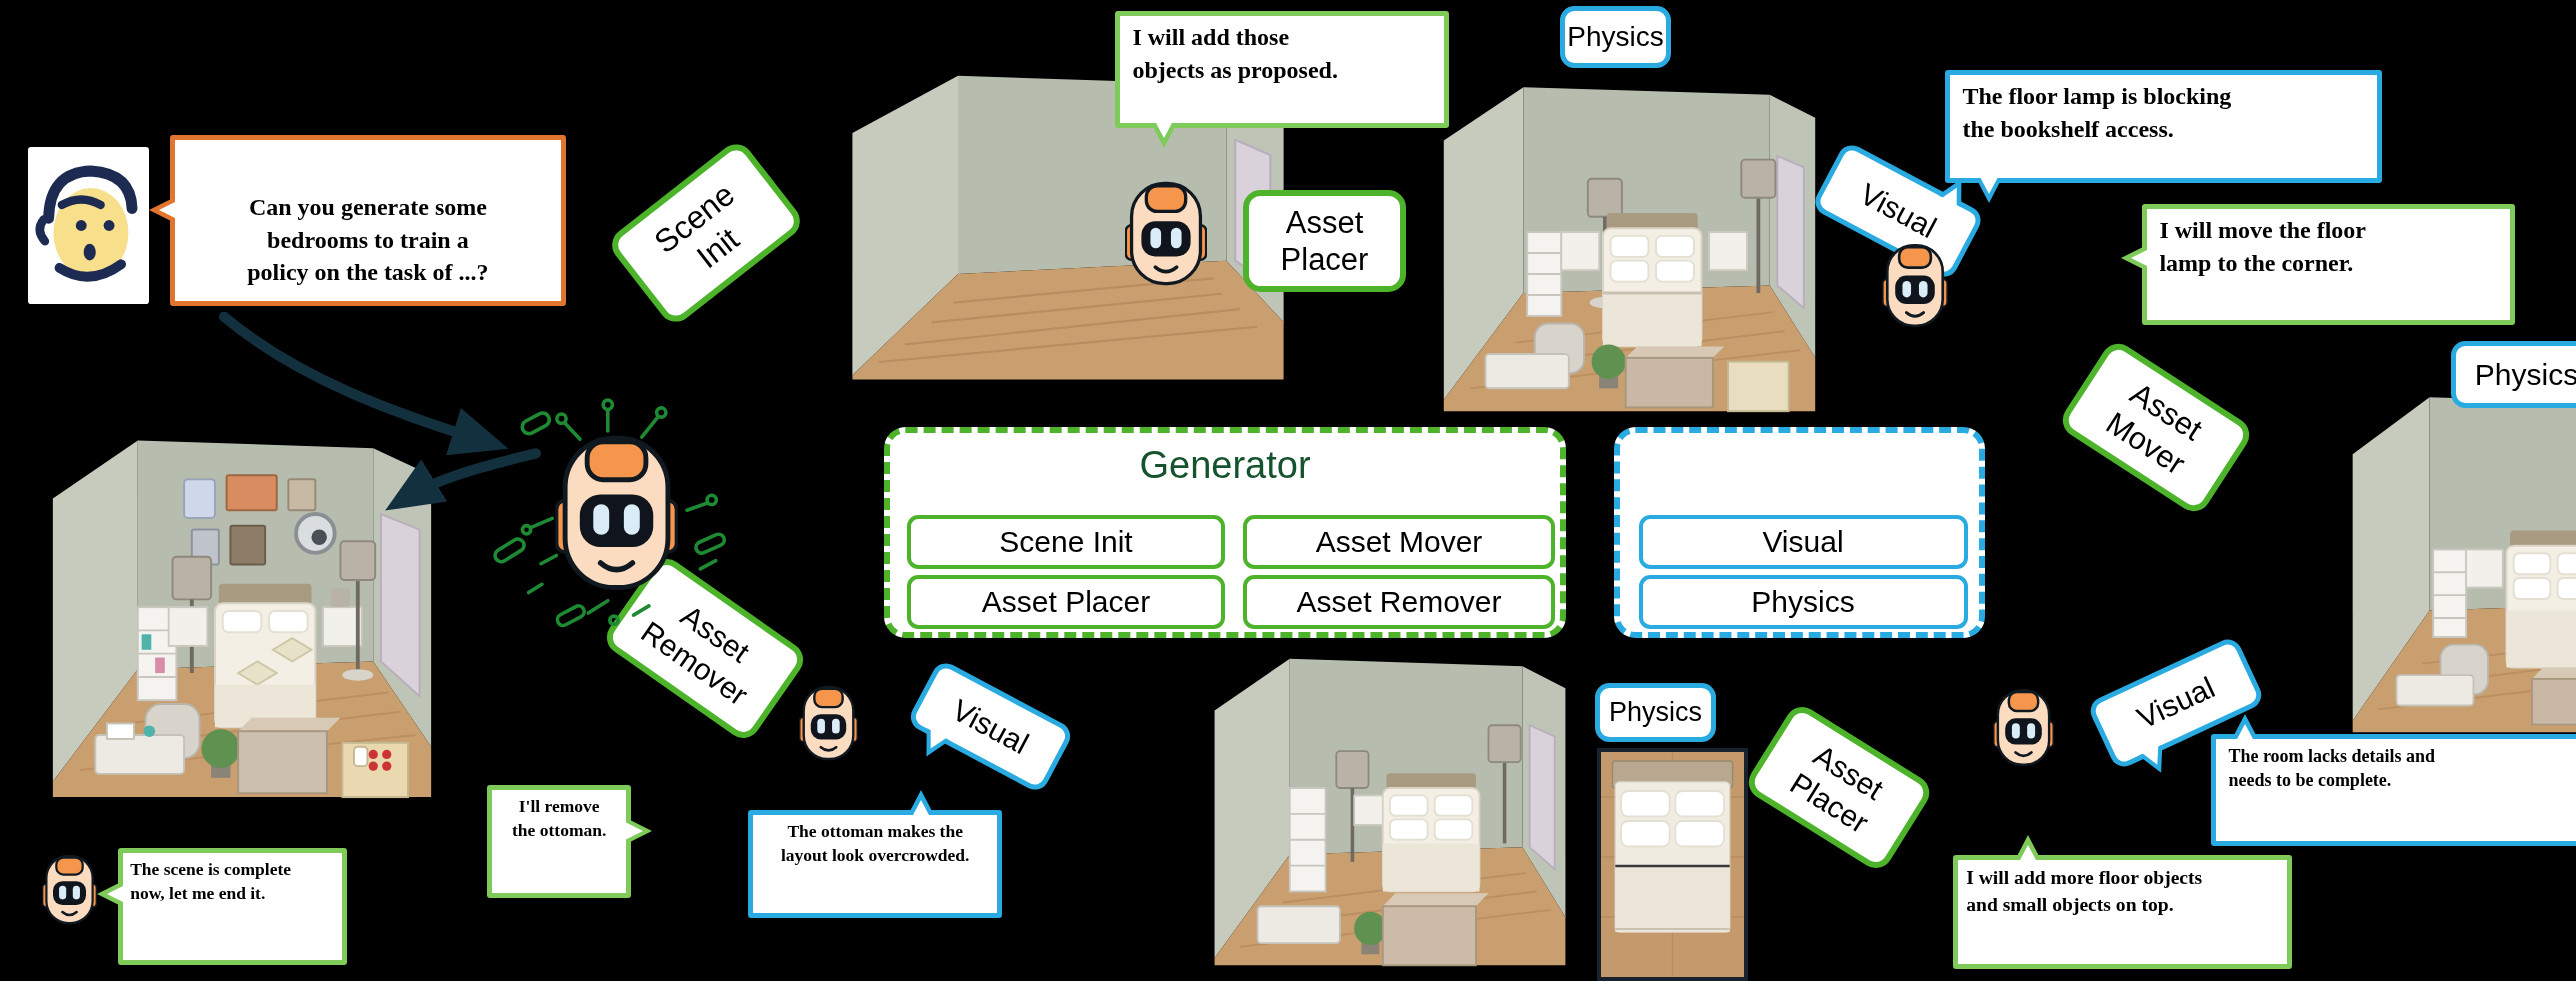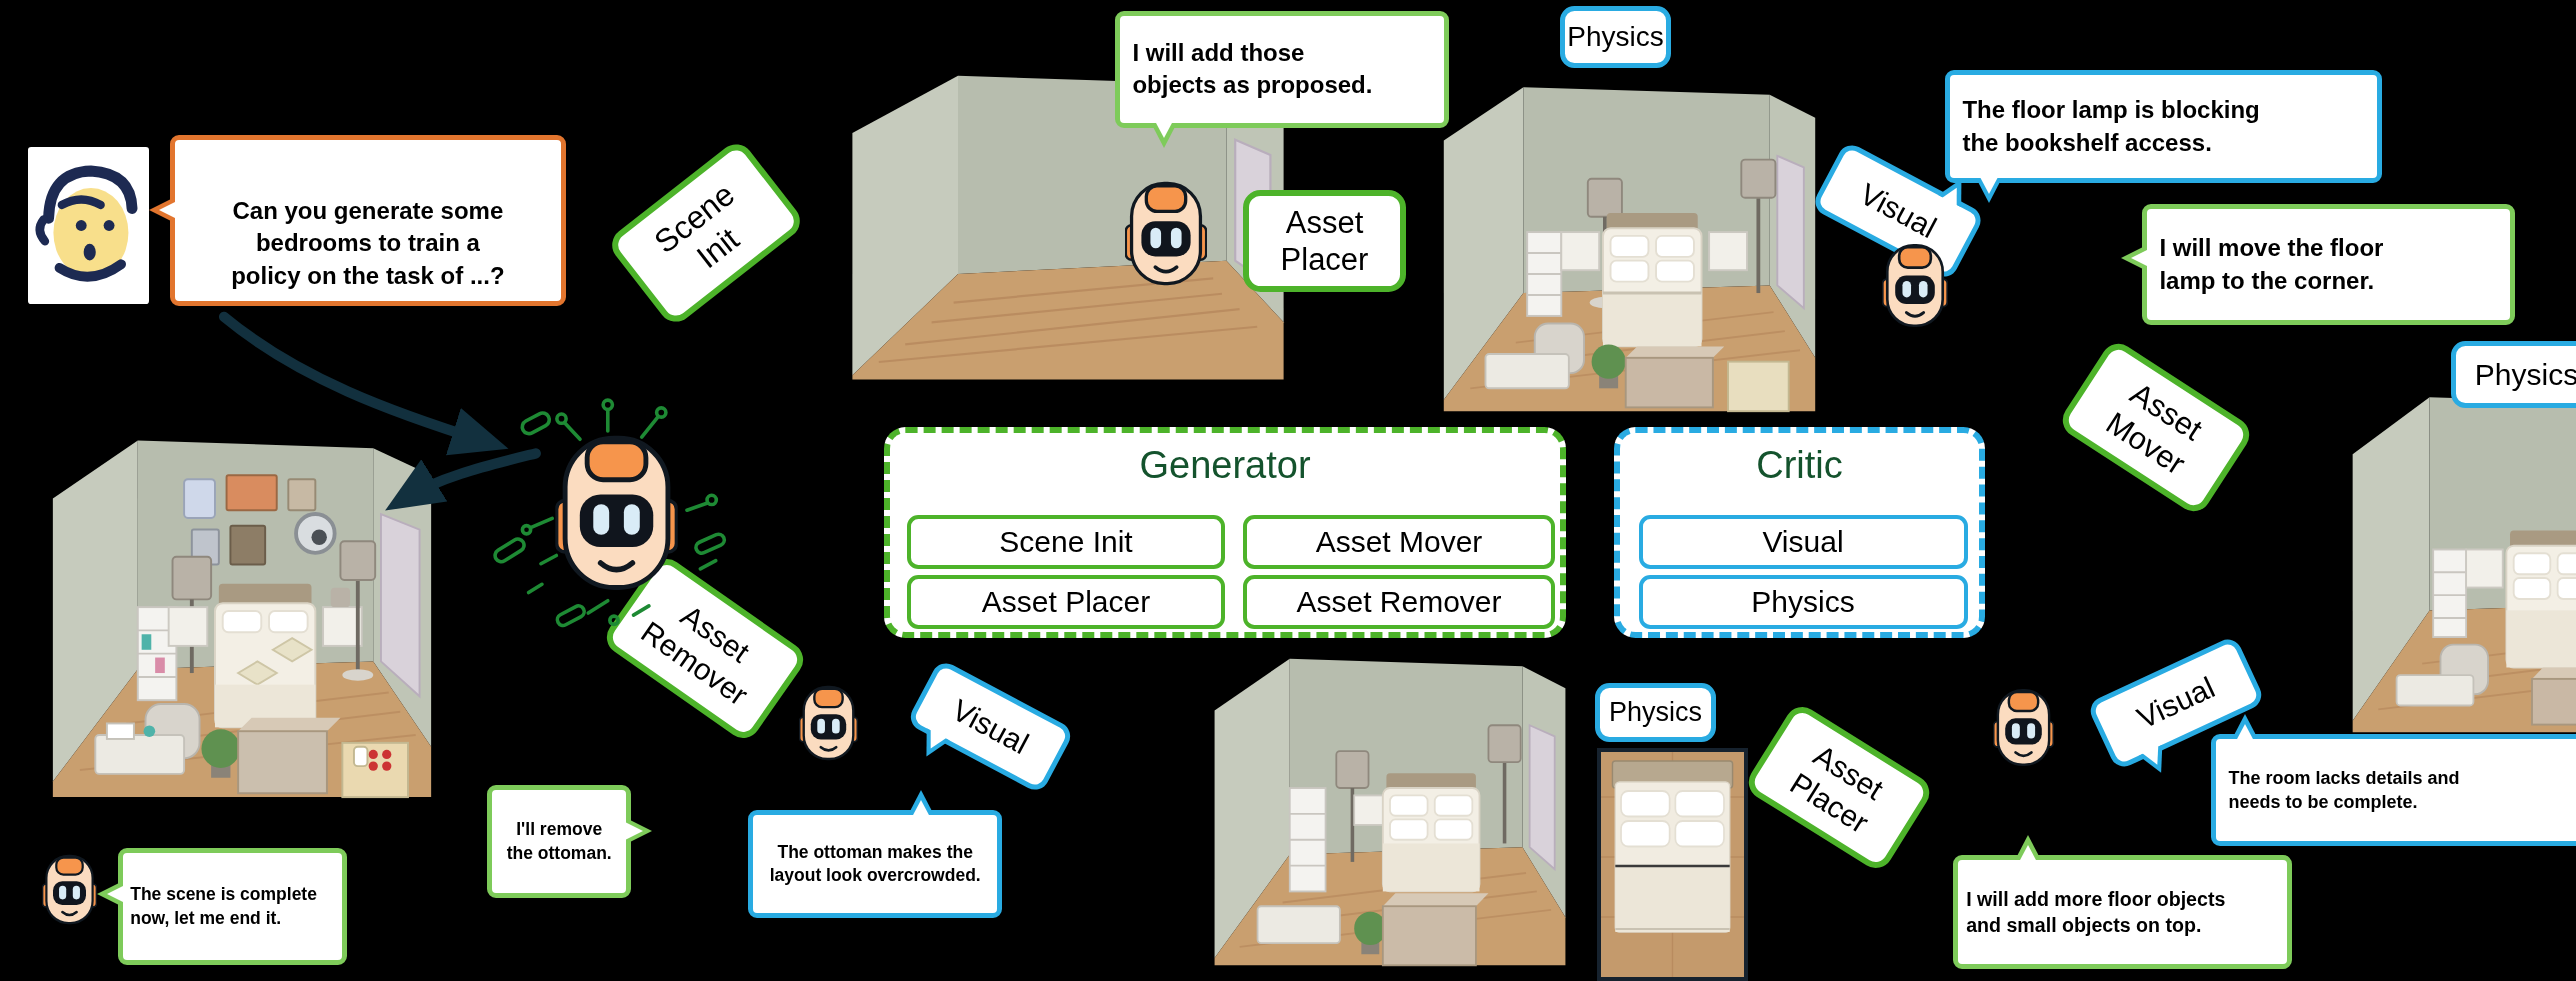--- a/index.html
+++ b/index.html
@@ -18,23 +18,23 @@
   .panel.green{border:6.2px dashed #4DB32A;}
   .panel.blue{border:6.2px dashed #29ABE2;}
   .panel-title{position:absolute;top:11.3px;left:0;width:100%;text-align:center;
                font-size:38px;color:#14532d;}
   .pbtn{position:absolute;background:#fff;display:flex;align-items:center;justify-content:center;
         font-size:30px;color:#000;border-radius:11.3px;}
   .pbtn.green{border:4.6px solid #4DB32A;}
   .pbtn.blue{border:4.6px solid #29ABE2;}
 
   
-  .bubble{position:absolute;background:#fff;border:5.7px solid #7ECB5A;border-radius:9px;
-          display:flex;align-items:center;color:#000;font-weight:700;
-          font-family:Liberation Sans, sans-serif;padding:5.2px 12.4px;}
+  .bubble{position:absolute;background:#fff;border:5.7px solid #7ECB5A;border-radius:3px;
+          display:flex;align-items:flex-start;color:#000;font-weight:700;
+          font-family:Liberation Serif, serif;padding:5.2px 12.4px;}
   .bubble.blue{border-color:#29ABE2;}
   .bubble.orange{border-color:#E2752E;}
   .btxt{white-space:pre-line;text-align:left;line-height:1.35;width:100%;}
   .fs46{font-size:24px;} .fs44{font-size:18px;} .fs38{font-size:19.6px;} .fs34{font-size:17.5px;}
 
   
   .tail{position:absolute;width:0;height:0;border-style:solid;pointer-events:none;}
   .t-down{bottom:-25px;border-width:25px 13.4px 0 13.4px;border-color:#7ECB5A transparent transparent transparent;}
   .t-down.blue{border-color:#29ABE2 transparent transparent transparent;}
   .t-down-in{bottom:-15.5px;border-width:17.5px 9.3px 0 9.3px;border-color:#fff transparent transparent transparent;z-index:2;}
@@ -280,21 +280,20 @@
 
   <div class="panel green" style="left:884px;top:427px;width:670px;height:199px;">
     <div class="panel-title">Generator</div>
     <div class="pbtn green" style="left:17px;top:82px;width:310px;height:46px;">Scene Init</div>
     <div class="pbtn green" style="left:353px;top:82px;width:304px;height:46px;">Asset Mover</div>
     <div class="pbtn green" style="left:17px;top:142px;width:310px;height:46px;">Asset Placer</div>
     <div class="pbtn green" style="left:353px;top:142px;width:304px;height:46px;">Asset Remover</div>
   </div>
 
   <div class="panel blue" style="left:1614px;top:427px;width:359px;height:199px;">
-    <div class="panel-title">Critic</div>
     <div class="pbtn blue" style="left:18.5px;top:82px;width:321px;height:46px;">Visual</div>
     <div class="pbtn blue" style="left:18.5px;top:142px;width:321px;height:46px;">Physics</div>
   </div>
 
   <div class="tag" style="left:621px;top:178px;width:158px;height:98px;font-size:32px;transform:rotate(-38deg);">
     <span style="width:113px;">Scene Init</span>
   </div>
 
   <div class="tag" style="left:1243px;top:190px;width:151px;height:90px;font-size:31px;">
     <span style="width:113px;">Asset Placer</span>

